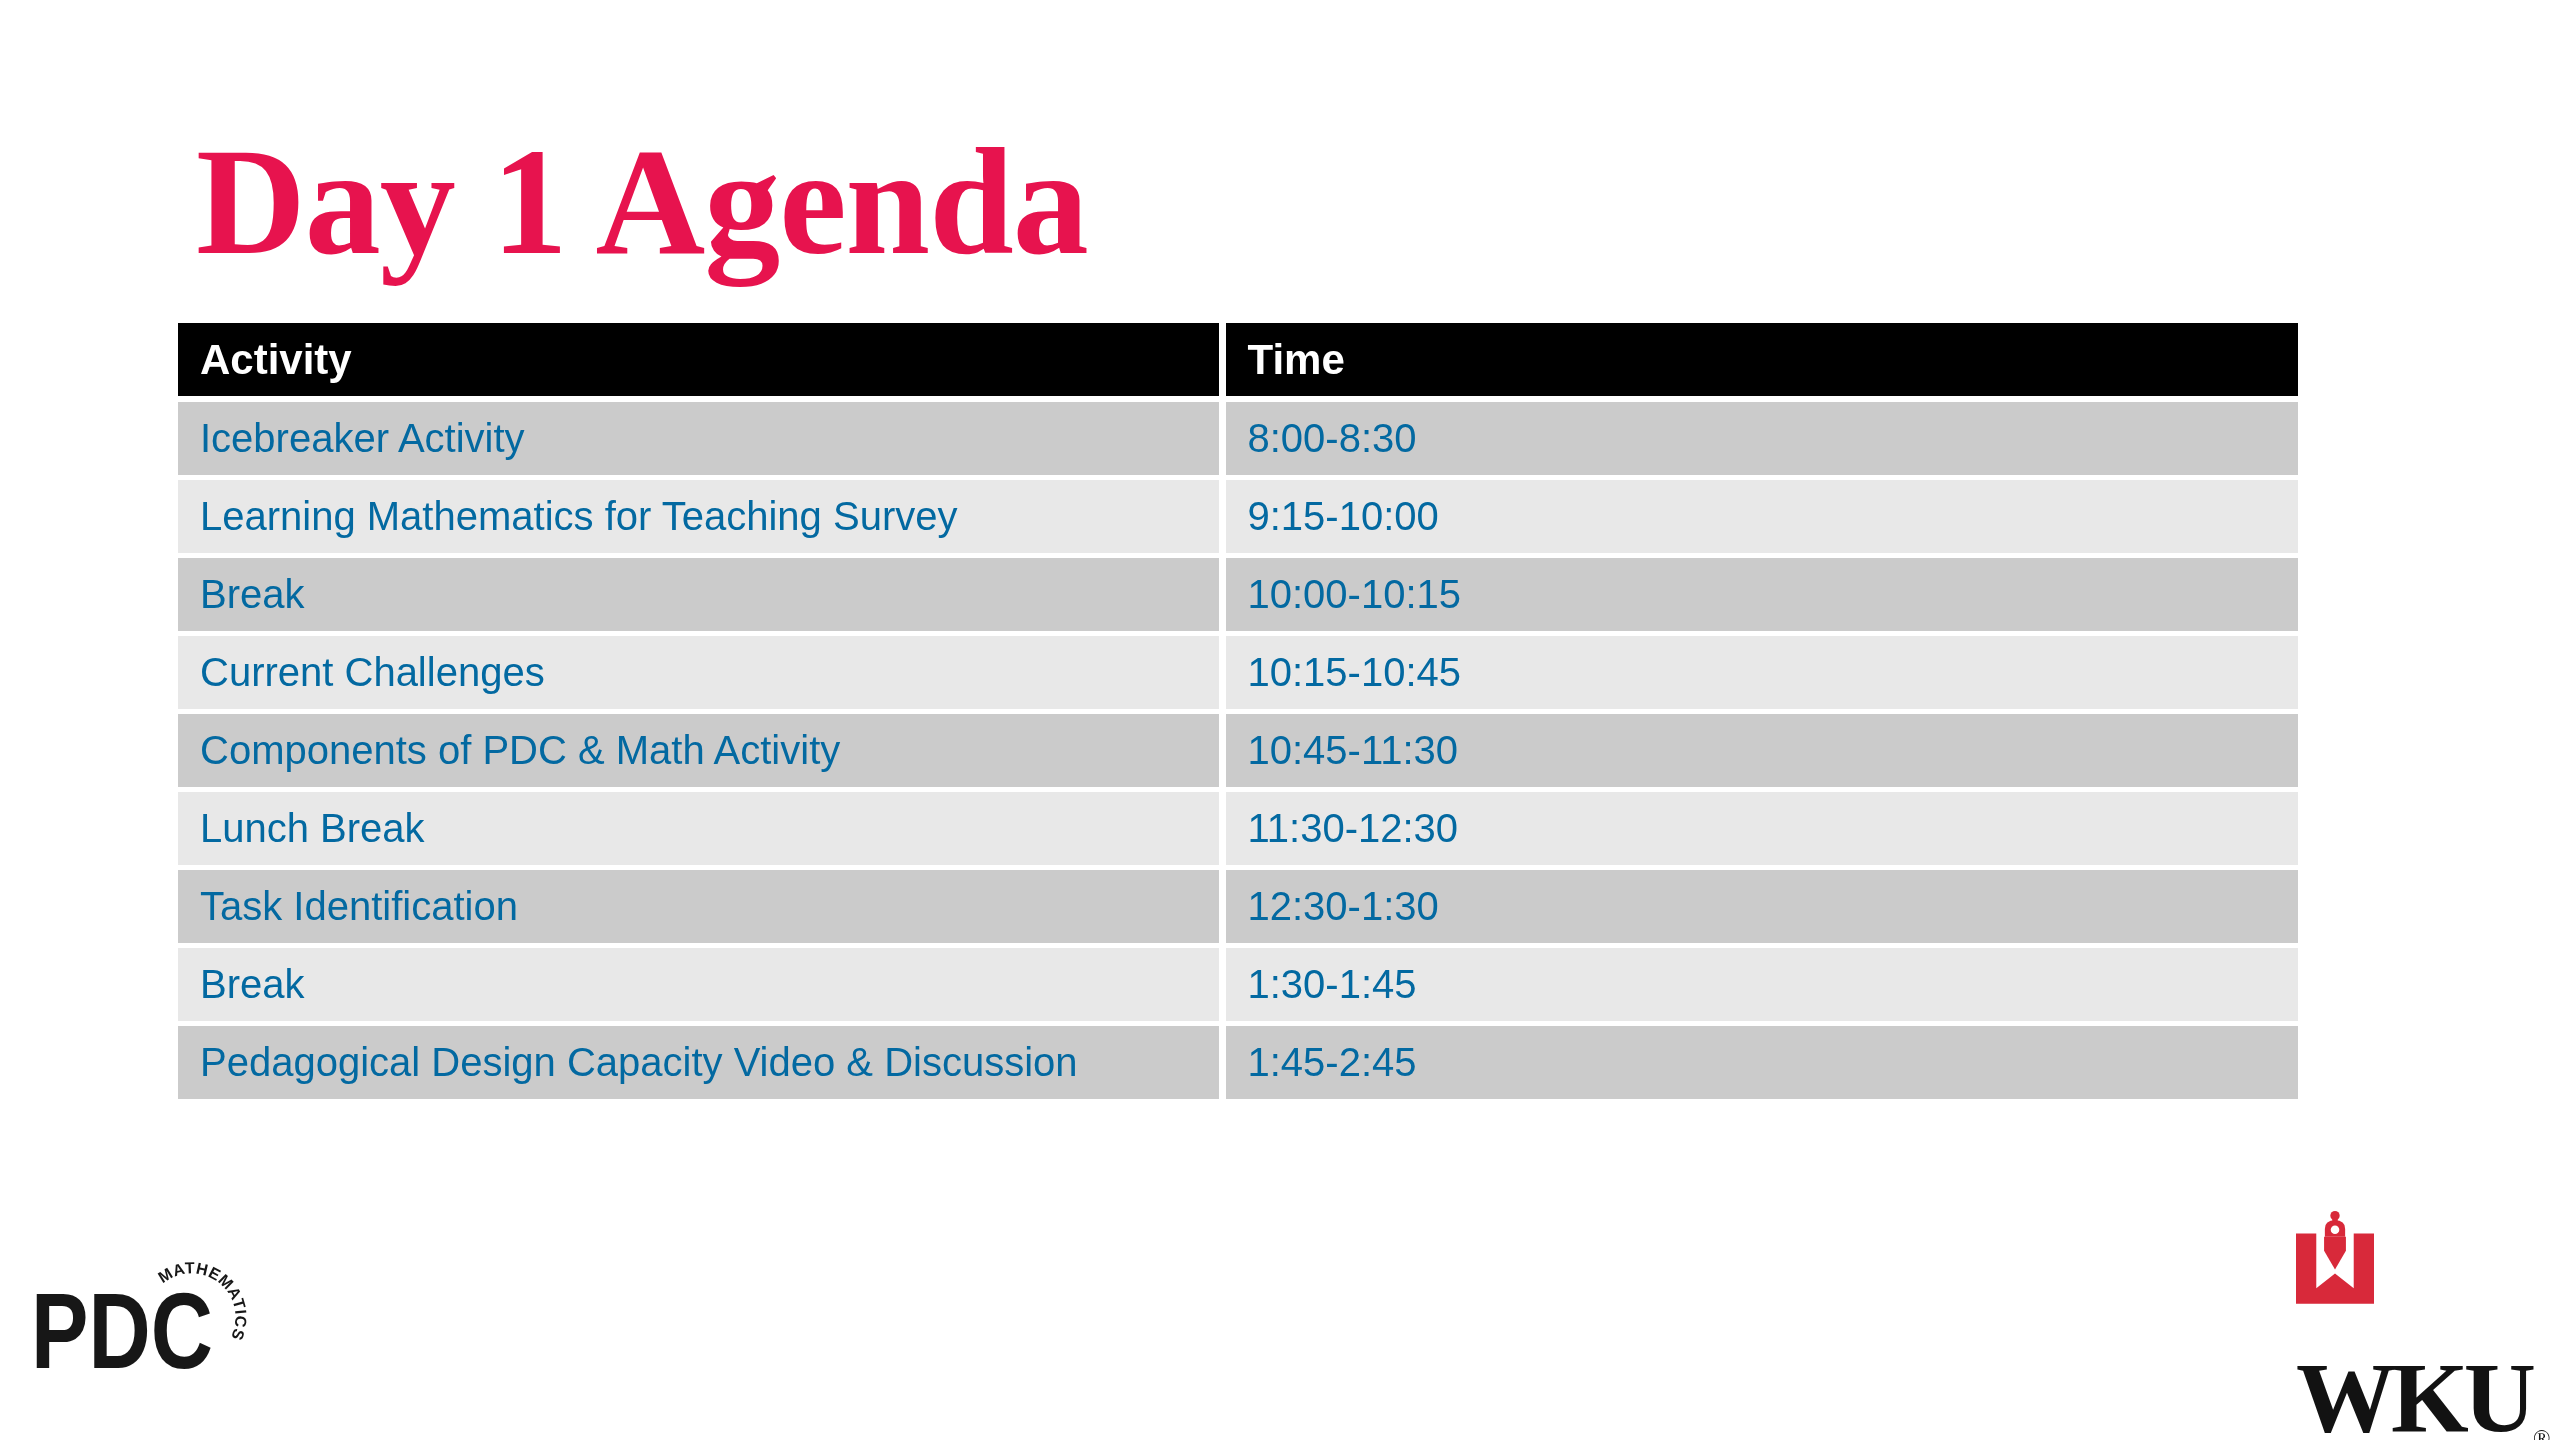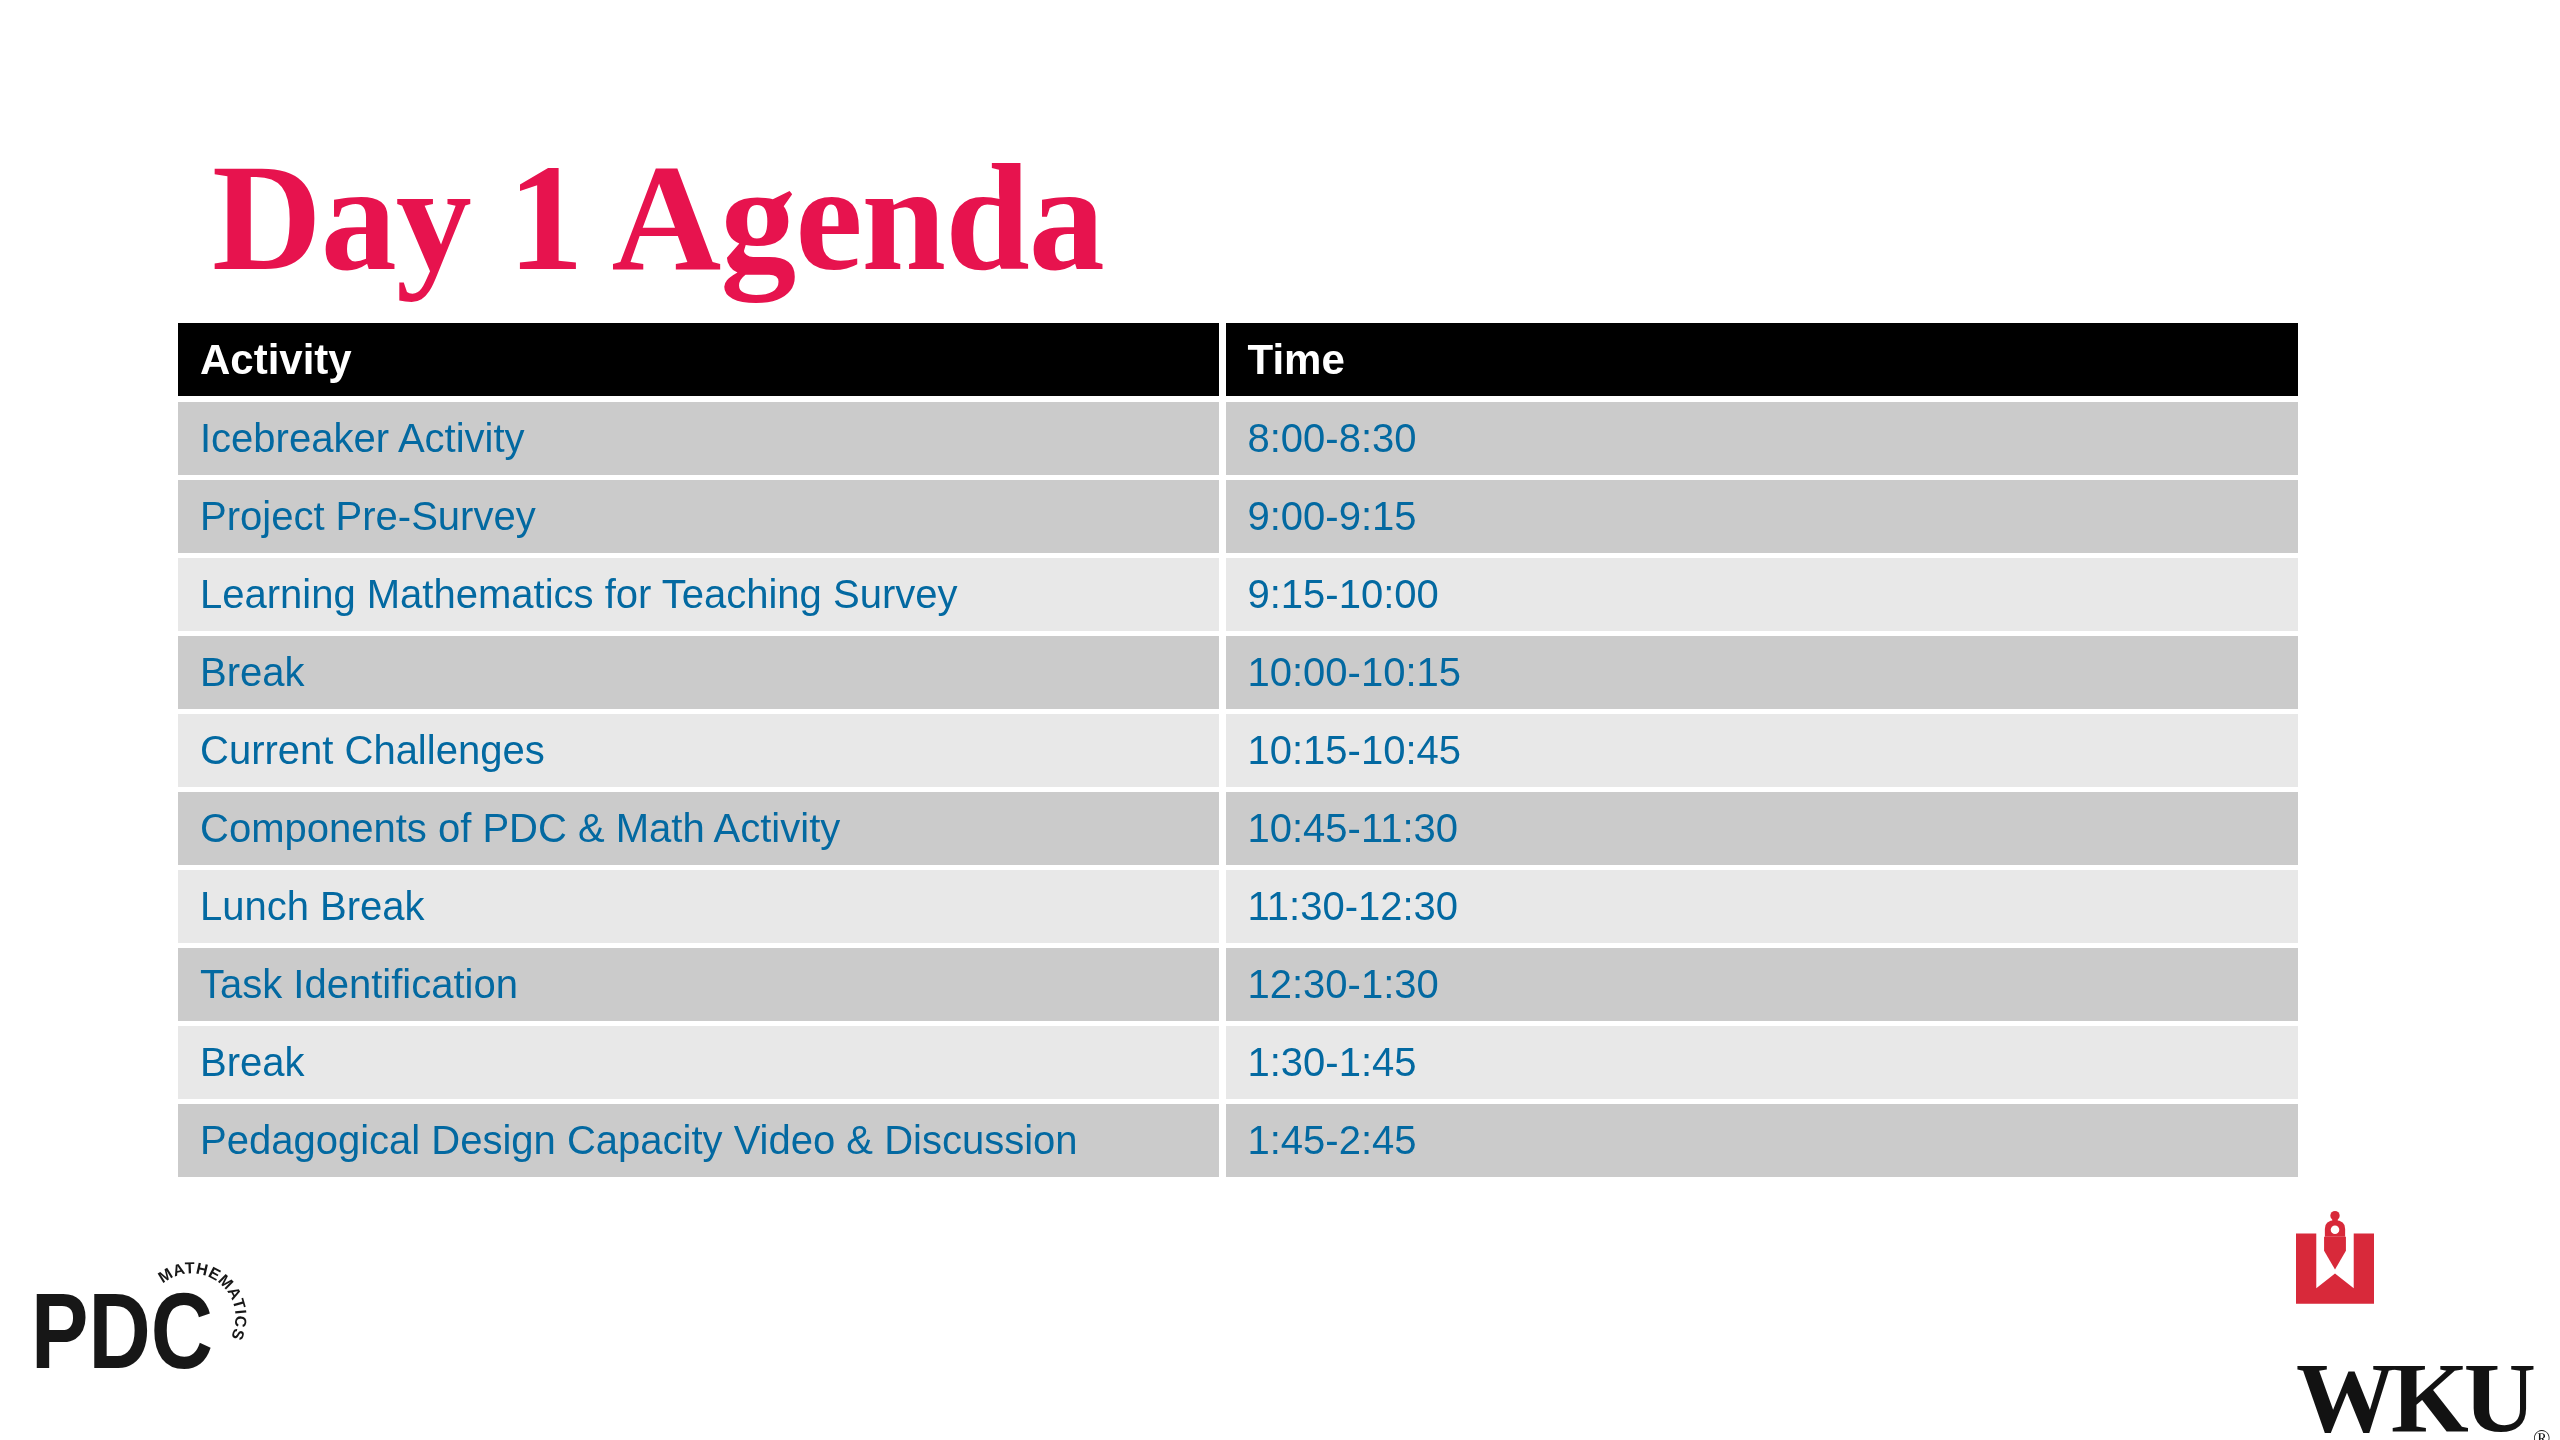--- a/index.html
+++ b/index.html
@@ -6,21 +6,21 @@
   .slide{
     position:relative;
     width:2560px;height:1440px;
     background:#ffffff;
     overflow:hidden;
     font-family:"Liberation Sans",sans-serif;
   }
   .title{
     position:absolute;
     left:196px;top:126px;
-    margin:16px;
+    margin:0;
     font-family:"Liberation Serif",serif;
     font-weight:700;
     font-size:152px;
     line-height:1;
     color:#E7134E;
     letter-spacing:-1px;
     white-space:nowrap;
   }
   table.agenda{
     position:absolute;
@@ -109,24 +109,20 @@
       <tr>
         <th>Activity</th>
         <th class="time-col">Time</th>
       </tr>
     </thead>
     <tbody>
         <tr class="row-dark">
           <td>Icebreaker Activity</td>
           <td class="time-col">8:00-8:30</td>
         </tr>
-        <tr class="row-dark">
-          <td>Project Pre-Survey</td>
-          <td class="time-col">9:00-9:15</td>
-        </tr>
         <tr class="row-light">
           <td>Learning Mathematics for Teaching Survey</td>
           <td class="time-col">9:15-10:00</td>
         </tr>
         <tr class="row-dark">
           <td>Break</td>
           <td class="time-col">10:00-10:15</td>
         </tr>
         <tr class="row-light">
           <td>Current Challenges</td>

